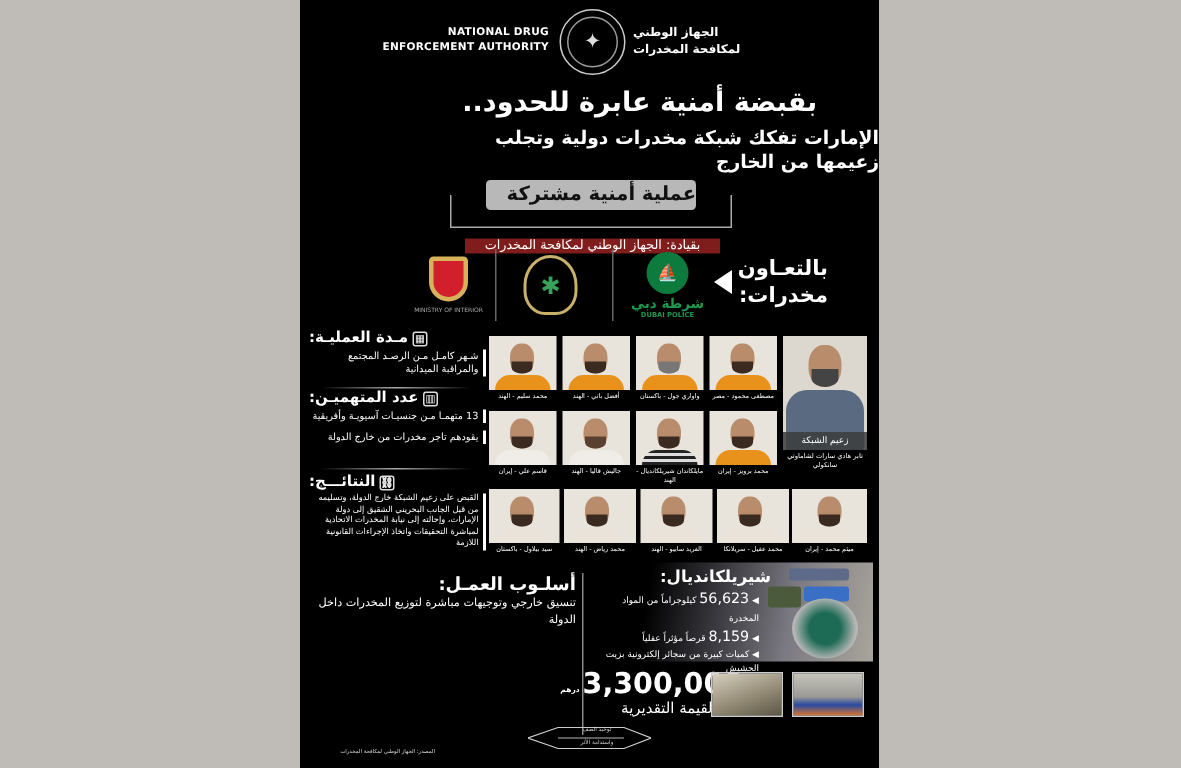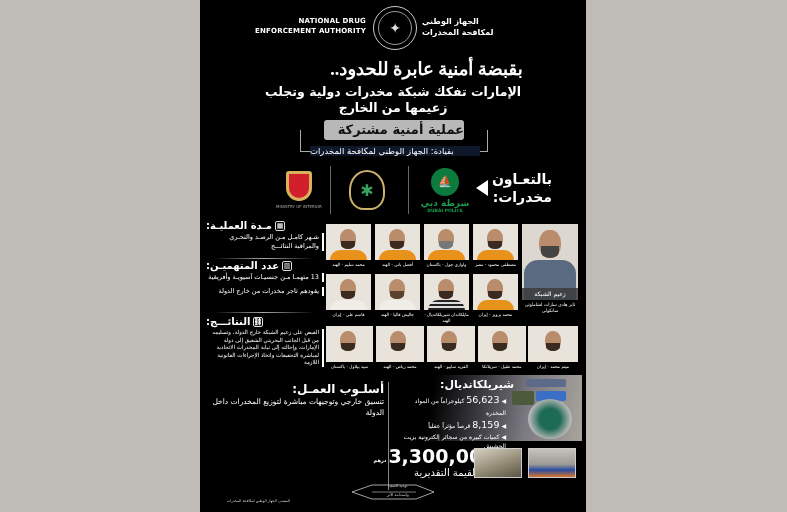--- a/index.html
+++ b/index.html
@@ -8,26 +8,26 @@
     .poster { position: absolute; left: 200px; top: 0; width: 386px; height: 512px; background: #000; color: #fff; overflow: hidden; }
     .abs { position: absolute; }
     .rtl { direction: rtl; }
 
     
     .hdr-en { left: 40px; top: 16px; width: 126px; text-align: right; font-size: 7px; font-weight: bold; line-height: 10px; letter-spacing: .2px; }
     .hdr-ar { left: 222px; top: 16px; width: 110px; text-align: left; font-size: 8px; font-weight: bold; line-height: 11px; }
     .emblem { left: 173px; top: 6px; width: 44px; height: 44px; border-radius: 50%; border: 1.5px solid #ccc; display:flex; align-items:center; justify-content:center; }
     .emblem .inner { width: 34px; height: 34px; border-radius: 50%; border: 1px solid #999; display:flex; align-items:center; justify-content:center; font-size: 14px; color:#ddd; }
 
-    .title1 { left: 0; top: 58px; width: 453px; text-align: center; font-size: 18px; font-weight: bold; font-family: Liberation Serif, serif; }
-    .title2 { left: 0; top: 84px; width: 386px; text-align: center; font-size: 12.5px; font-weight: bold; line-height: 16px; }
+    .title1 { left: 0; top: 58px; width: 453px; text-align: center; font-size: 18px; font-weight: bold; }
+    .title2 { left: 0; top: 84px; width: 386px; font-size: 12.5px; font-weight: bold; line-height: 16px; }
 
     .joint-box { left: 124px; top: 120px; width: 140px; height: 20px; background: #b8b8b8; border-radius: 3px; color: #111; font-size: 13px; font-weight: bold; text-align: right; line-height: 20px; }
     .joint-frame { left: 100px; top: 130px; width: 188px; height: 22px; border: 1px solid #aaa; border-top: none; }
-    .lead-line { left: 110px; top: 146px; width: 170px; text-align: left; font-size: 8.5px; background: #0f172a; }
+    .lead-line { left: 110px; top: 159px; width: 170px; text-align: center; font-size: 8.5px; background: #7f1d1d; }
 
     
     .logo { top: 166px; width: 50px; height: 48px; display:flex; flex-direction:column; align-items:center; justify-content:center; }
     .logo-bahrain { left: 74px; }
     .logo-bahrain .shield { width: 26px; height: 30px; background: #d11f2b; border: 3px solid #d7b25b; border-radius: 3px 3px 13px 13px; }
     .logo-bahrain .cap { font-size: 4px; color: #aaa; margin-top: 3px; }
     .sep { top: 166px; width: 1px; height: 48px; background: #666; }
     .logo-customs { left: 142px; }
     .logo-customs .wreath { width: 36px; height: 40px; border-radius: 50% 50% 40% 40%; border: 2px solid #c9b06b; display:flex; align-items:center; justify-content:center; color:#3aa15a; font-size: 16px; }
     .logo-dubai { left: 220px; }
@@ -134,21 +134,21 @@
   <div class="abs coop rtl">
     <div>بالتعـاون</div>
     <div>مخدرات:</div>
   </div>
 
   <div class="abs info rtl" style="top:220px">
     <div class="h">
         <span class="ic">▦</span>
         <span>مـدة العمليـة:</span>
       </div>
-    <div class="p">شـهر كامـل مـن الرصـد والتحـري والمراقبة النتائـــج</div>
+    <div class="p">شـهر كامـل مـن الرصـد المجتمع والمراقبة الميدانية</div>
   </div>
   <div class="abs divline" style="top:258px"></div>
   <div class="abs info rtl" style="top:260px">
     <div class="h">
         <span class="ic">▥</span>
         <span>عدد المتهميـن:</span>
       </div>
     <div class="p">13 متهمـا مـن جنسيـات آسيويـة وأفريقية</div>
     <div class="p" style="margin-top:5px">يقودهم تاجر مخدرات من خارج الدولة</div>
   </div>

